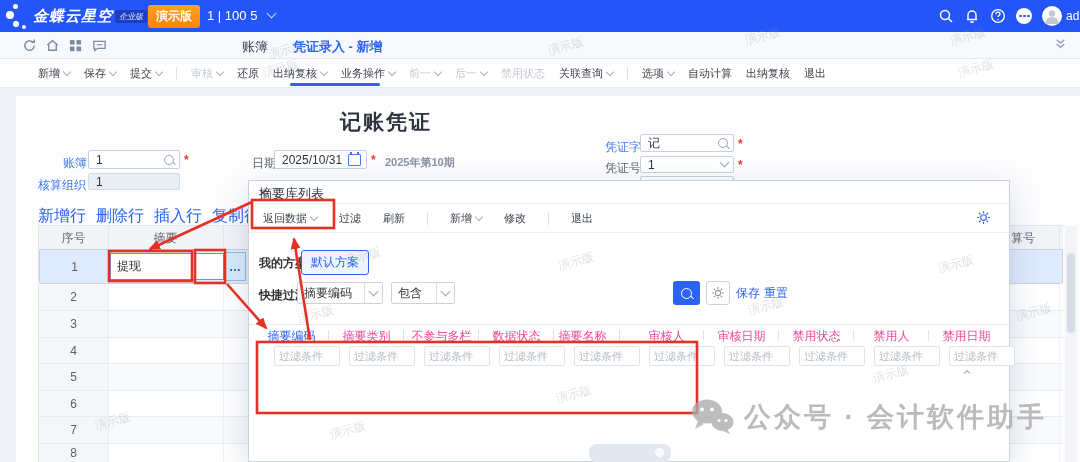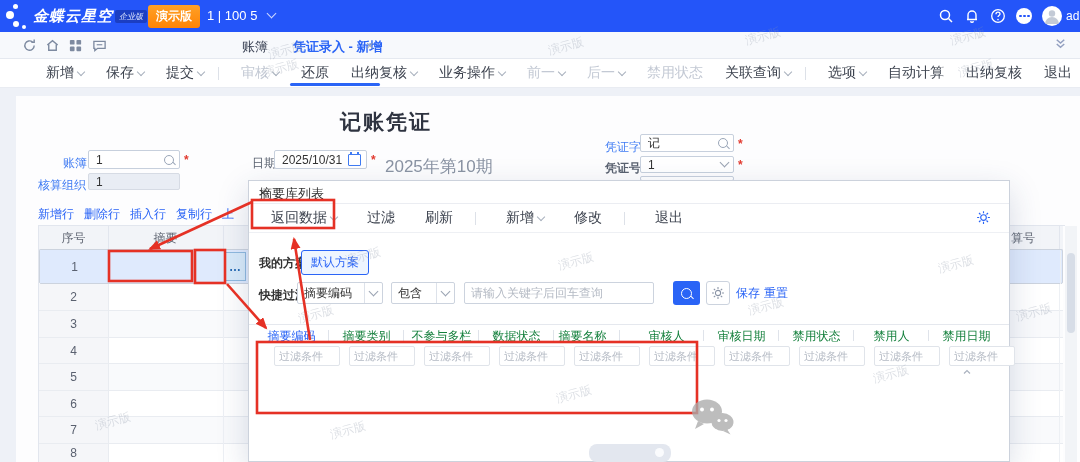--- a/index.html
+++ b/index.html
@@ -29,43 +29,43 @@
   .tabrow{position:absolute;left:0;top:32px;width:1080px;height:26px;background:#f7f9fc;border-bottom:1px solid #e5e9f0;z-index:12;}
   .trow-ico{position:absolute;top:6px;color:#7d8aa0;width:15px;height:15px;}
   .trow-ico svg{width:15px;height:15px;display:block;}
   .tab{position:absolute;top:6px;font-size:13px;color:#3a4254;cursor:pointer;}
   .tab.active{color:#2a64f6;font-weight:bold;}
   .tab-close{position:absolute;left:366px;top:6px;color:#9aa3b2;font-size:13px;cursor:pointer;}
   .tab-underline{position:absolute;left:290px;top:51px;width:90px;height:3px;background:#2a64f6;border-radius:2px;}
   
   .mtoolbar{position:absolute;left:0;top:59px;width:1080px;height:29px;background:#fff;border-bottom:1px solid #e9ecf2;
             display:flex;align-items:center;padding-left:38px;gap:14px;z-index:11;box-sizing:border-box;}
-  .tb-item{font-size:14px;color:#3c424e;cursor:pointer;white-space:nowrap;margin-left:8px;}
+  .tb-item{font-size:11px;color:#3c424e;cursor:pointer;white-space:nowrap;}
   .tb-item .chev{color:#a8b0bd;width:5px;height:5px;}
   .tb-item.dis{color:#c3c9d4;cursor:default;}
   .tb-div{width:1px;height:13px;background:#dde1e8;}
   
   .panel{position:absolute;left:16px;top:96px;width:1064px;height:366px;background:#fdfdfe;z-index:0;}
   .vtitle{position:absolute;left:340px;top:108px;font-size:21px;font-weight:bold;color:#2e3340;letter-spacing:2px;z-index:1;}
   .flabel{position:absolute;font-size:12px;z-index:2;}
   .flabel.blue{color:#3f7bf3;} .flabel.dark{color:#5a6270;}
   .fbox{position:absolute;background:#fff;border:1px solid #c7d0dd;border-radius:2px;font-size:12px;color:#333;
         display:flex;align-items:center;padding:0 5px;box-sizing:border-box;z-index:2;}
   .fbox input{border:none;outline:none;flex:1;font-size:12px;color:#333;min-width:0;background:transparent;font-family:inherit;}
   .fbox.ro{background:#e9edf4;border-color:#d6dbe4;}
   .req{position:absolute;color:#e23b30;font-size:12px;font-weight:bold;z-index:2;}
   .mag{display:inline-block;width:8px;height:8px;border:1.4px solid #9aa6b8;border-radius:50%;position:relative;flex:none;}
   .mag::after{content:'';position:absolute;width:4px;height:1.4px;background:#9aa6b8;transform:rotate(45deg);right:-3px;bottom:-1px;}
   .cal{display:inline-block;width:11px;height:10px;border:1.3px solid #3f7bf3;border-radius:1px;position:relative;flex:none;}
   .cal::before{content:'';position:absolute;left:1px;top:-3px;width:2px;height:3px;background:#3f7bf3;}
   .cal::after{content:'';position:absolute;right:1px;top:-3px;width:2px;height:3px;background:#3f7bf3;}
-  .note{position:absolute;font-size:17px;color:#8a93a3;z-index:2;}
+  .note{position:absolute;font-size:11px;color:#8a93a3;z-index:2;font-weight:bold;}
   
   .rowops{position:absolute;left:38px;top:206px;display:flex;gap:10px;z-index:2;}
-  .rowops span{color:#2a64f6;font-size:12px;cursor:pointer;white-space:nowrap;font-family:Liberation Mono, monospace;}
+  .rowops span{color:#2a64f6;font-size:16px;cursor:pointer;white-space:nowrap;font-family:Liberation Mono, monospace;}
   .vgrid{position:absolute;left:38px;top:225px;width:1026px;height:237px;z-index:1;border-top:1px solid #e2e6ee;border-left:1px solid #e2e6ee;}
   .vghead{position:absolute;left:0;top:0;width:1024px;height:23px;background:#f2f4f8;border-bottom:1px solid #e2e6ee;}
   .vghead .hc{position:absolute;top:4px;font-size:12px;color:#5f6572;}
   .vline{position:absolute;top:0;width:1px;background:#e2e6ee;}
   .grow{position:absolute;left:0;width:1024px;border-bottom:1px solid #e9ecf1;box-sizing:border-box;}
   .grow .seq{position:absolute;left:0;top:0;bottom:0;width:69px;background:#f5f6f9;border-right:1px solid #e9ecf1;
              display:flex;align-items:center;justify-content:center;font-size:12px;color:#5a6170;}
   .grow.sel{background:#dfeafd;} .grow.sel .seq{background:#dfeafd;}
   .editcell{position:absolute;left:70px;top:3px;width:114px;height:27px;background:#fff;border:1px solid #5f93e8;
             box-sizing:border-box;display:flex;align-items:center;padding-left:6px;font-size:12px;color:#333;}
@@ -94,21 +94,21 @@
           font-size:12px;padding:0 6px;box-sizing:border-box;color:#333;outline:none;font-family:inherit;}
   .qinput::placeholder{color:#b4bac4;}
   .qsearch{position:absolute;left:424px;top:100px;width:27px;height:24px;background:#2a64f6;border-radius:3px;
            display:flex;align-items:center;justify-content:center;cursor:pointer;}
   .qsearch .mag{border-color:#fff;width:9px;height:9px;}
   .qsearch .mag::after{background:#fff;}
   .qgear{position:absolute;left:457px;top:100px;width:24px;height:24px;border:1px solid #ccd3de;border-radius:3px;
          color:#8993a5;display:flex;align-items:center;justify-content:center;cursor:pointer;box-sizing:border-box;padding:4px;}
   .qlink{position:absolute;top:104px;font-size:12px;color:#2a64f6;cursor:pointer;}
   .dhead{position:absolute;left:0;top:143px;width:100%;height:19px;border-top:1px solid #e5e8ee;box-sizing:border-box;}
-  .dhc{position:absolute;top:3px;width:75px;text-align:center;font-size:12px;color:#15803d;box-sizing:border-box;}
+  .dhc{position:absolute;top:3px;width:75px;text-align:center;font-size:12px;color:#ec4899;box-sizing:border-box;}
   .dhc i{position:absolute;right:0;top:2px;width:1px;height:11px;background:#dfe3ea;}
   .dhc.sorted{color:#2a64f6;text-decoration:underline;}
   .dfilter{position:absolute;left:16px;top:162px;width:100%;height:26px;}
   .dfilter input{position:absolute;top:3px;width:66px;height:20px;border:1px solid #e0e4ea;border-radius:2px;font-size:11px;
                  padding:0 4px;box-sizing:border-box;color:#555;outline:none;font-family:inherit;}
   .dfilter input::placeholder{color:#b4bac4;}
   .scrollup{position:absolute;left:714px;top:181px;width:8px;height:8px;color:#aab2bf;}
   .hthumb{position:absolute;left:340px;top:263px;width:82px;height:18px;background:#e3e7ef;border-radius:8px;}
   .hthumb::after{content:'';position:absolute;right:7px;top:4px;width:9px;height:9px;background:#fafbfd;border-radius:50%;}
   
@@ -247,21 +247,21 @@
 <span class="req" style="left:371px;top:153px;">*</span>
 <span class="note" style="left:385px;top:155px;">2025年第10期</span>
 
 <span class="flabel blue" style="left:605px;top:139px;">凭证字</span>
 <div class="fbox" style="left:640px;top:134px;width:94px;height:18px;">
   <input readonly="" value="记" style="">
   <span class="mag"></span>
 </div>
 <span class="req" style="left:738px;top:137px;">*</span>
 
-<span class="flabel dark" style="left:605px;top:160px;font-weight:bold;">凭证号</span>
+<span class="flabel dark" style="left:605px;top:160px;">凭证号</span>
 <div class="fbox" style="left:640px;top:156px;width:94px;height:17px;">
   <input readonly="" value="1" style="">
   <i class="chev" style="color:#9aa3b2;"></i>
 </div>
 <span class="req" style="left:738px;top:158px;">*</span>
 <div class="fbox" style="left:640px;top:176px;width:94px;height:5px;"></div>
 
 <div class="rowops" id="row-ops">
     <span>新增行</span>
     <span>删除行</span>
@@ -277,20 +277,21 @@
     <span class="hc" style="left:972px;">算号</span>
     <i class="vline" style="left:69px;height:23px;"></i>
     <i class="vline" style="left:184px;height:23px;"></i>
     <i class="vline" style="left:1020px;height:23px;"></i>
   </div>
   <div id="grid-rows">
       <div class="grow sel" style="top: 23px; height: 35px;">
         <div class="seq">1</div>
         <i class="vline" style="left: 184px; height: 35px; background: rgb(237, 240, 244);"></i>
         <i class="vline" style="left: 1020px; height: 35px; background: rgb(237, 240, 244);"></i>
+        <div class="editcell">提现</div>
         <div class="ellip">…</div>
       </div>
       <div class="grow" style="top: 58px; height: 27px; background: rgb(255, 255, 255);">
         <div class="seq">2</div>
         <i class="vline" style="left: 184px; height: 27px; background: rgb(237, 240, 244);"></i>
         <i class="vline" style="left: 1020px; height: 27px; background: rgb(237, 240, 244);"></i>
       </div>
       <div class="grow" style="top: 85px; height: 27px; background: rgb(249, 250, 252);">
         <div class="seq">3</div>
         <i class="vline" style="left: 184px; height: 27px; background: rgb(237, 240, 244);"></i>
@@ -358,21 +359,20 @@
     <span class="arr">
         <i class="chev" style="margin:0 0 0 0;"></i>
       </span>
   </div>
   <div class="sel" style="left:142px;top:101px;width:64px;">
     <span class="lbl">包含</span>
     <span class="arr">
         <i class="chev" style="margin:0;"></i>
       </span>
   </div>
-  <input class="qinput" placeholder="请输入关键字后回车查询" style="">
   <span class="qsearch">
       <span class="mag"></span>
     </span>
   <span class="qgear">
     <svg viewBox="0 0 16 16" fill="none" stroke="currentColor" stroke-width="1.2">
         <circle cx="8" cy="8" r="3"></circle>
         <path d="M8 1.2v2.2M8 12.6v2.2M1.2 8h2.2M12.6 8h2.2M3.2 3.2l1.6 1.6M11.2 11.2l1.6 1.6M12.8 3.2l-1.6 1.6M4.8 11.2l-1.6 1.6"></path>
       </svg>
   </span>
   <span class="qlink" style="left:487px;">保存</span>
@@ -435,20 +435,21 @@
       <ellipse cx="32.5" cy="24" rx="11" ry="9"></ellipse>
       <path d="M37 31 L40.5 36.5 L33 33 Z"></path>
     </g>
     <g fill="#fff">
       <circle cx="12" cy="11.5" r="2"></circle>
         <circle cx="22" cy="11.5" r="2"></circle>
       <circle cx="29" cy="22.5" r="1.6"></circle>
         <circle cx="36" cy="22.5" r="1.6"></circle>
     </g>
   </svg>
+  <span class="txt">公众号 · 会计软件助手</span>
 </div>
 
 <div id="wm-layer">
     <span class="wm" style="left: 263px; top: 60px;">演示版</span>
     <span class="wm" style="left: 268px; top: 42px;">演示版</span>
     <span class="wm" style="left: 548px; top: 38px;">演示版</span>
     <span class="wm" style="left: 745px; top: 28px;">演示版</span>
     <span class="wm" style="left: 950px; top: 28px;">演示版</span>
     <span class="wm" style="left: 958px; top: 60px;">演示版</span>
     <span class="wm" style="left: 345px; top: 248px;">演示版</span>

